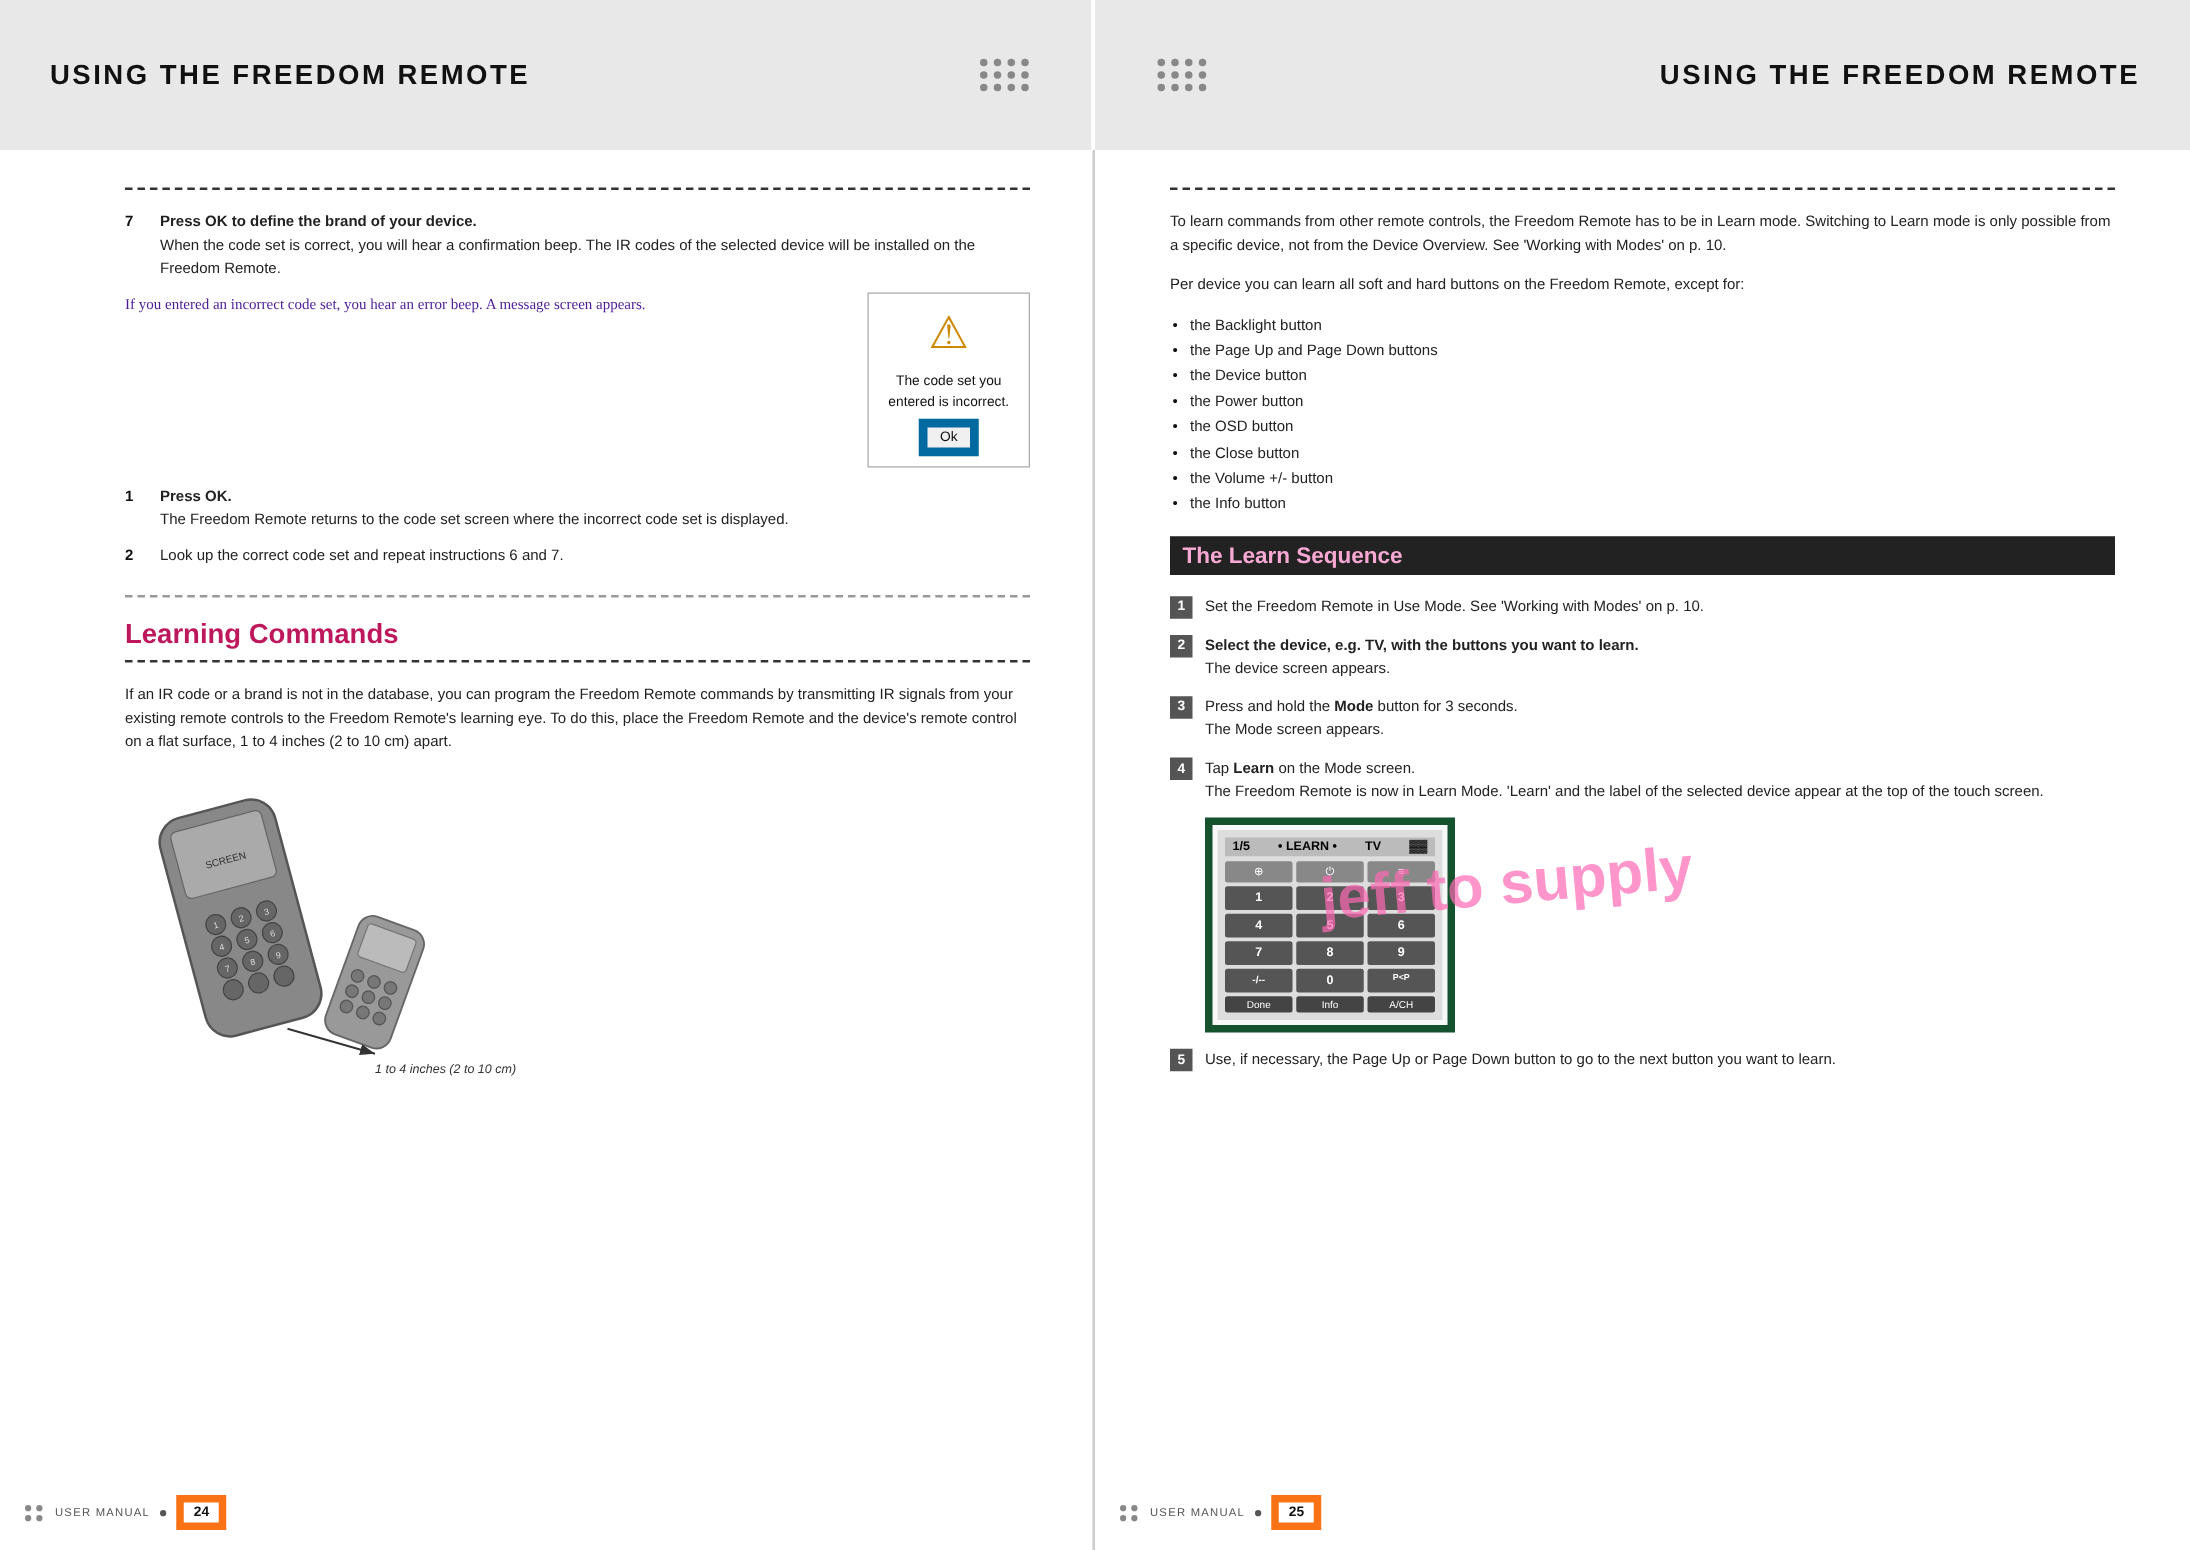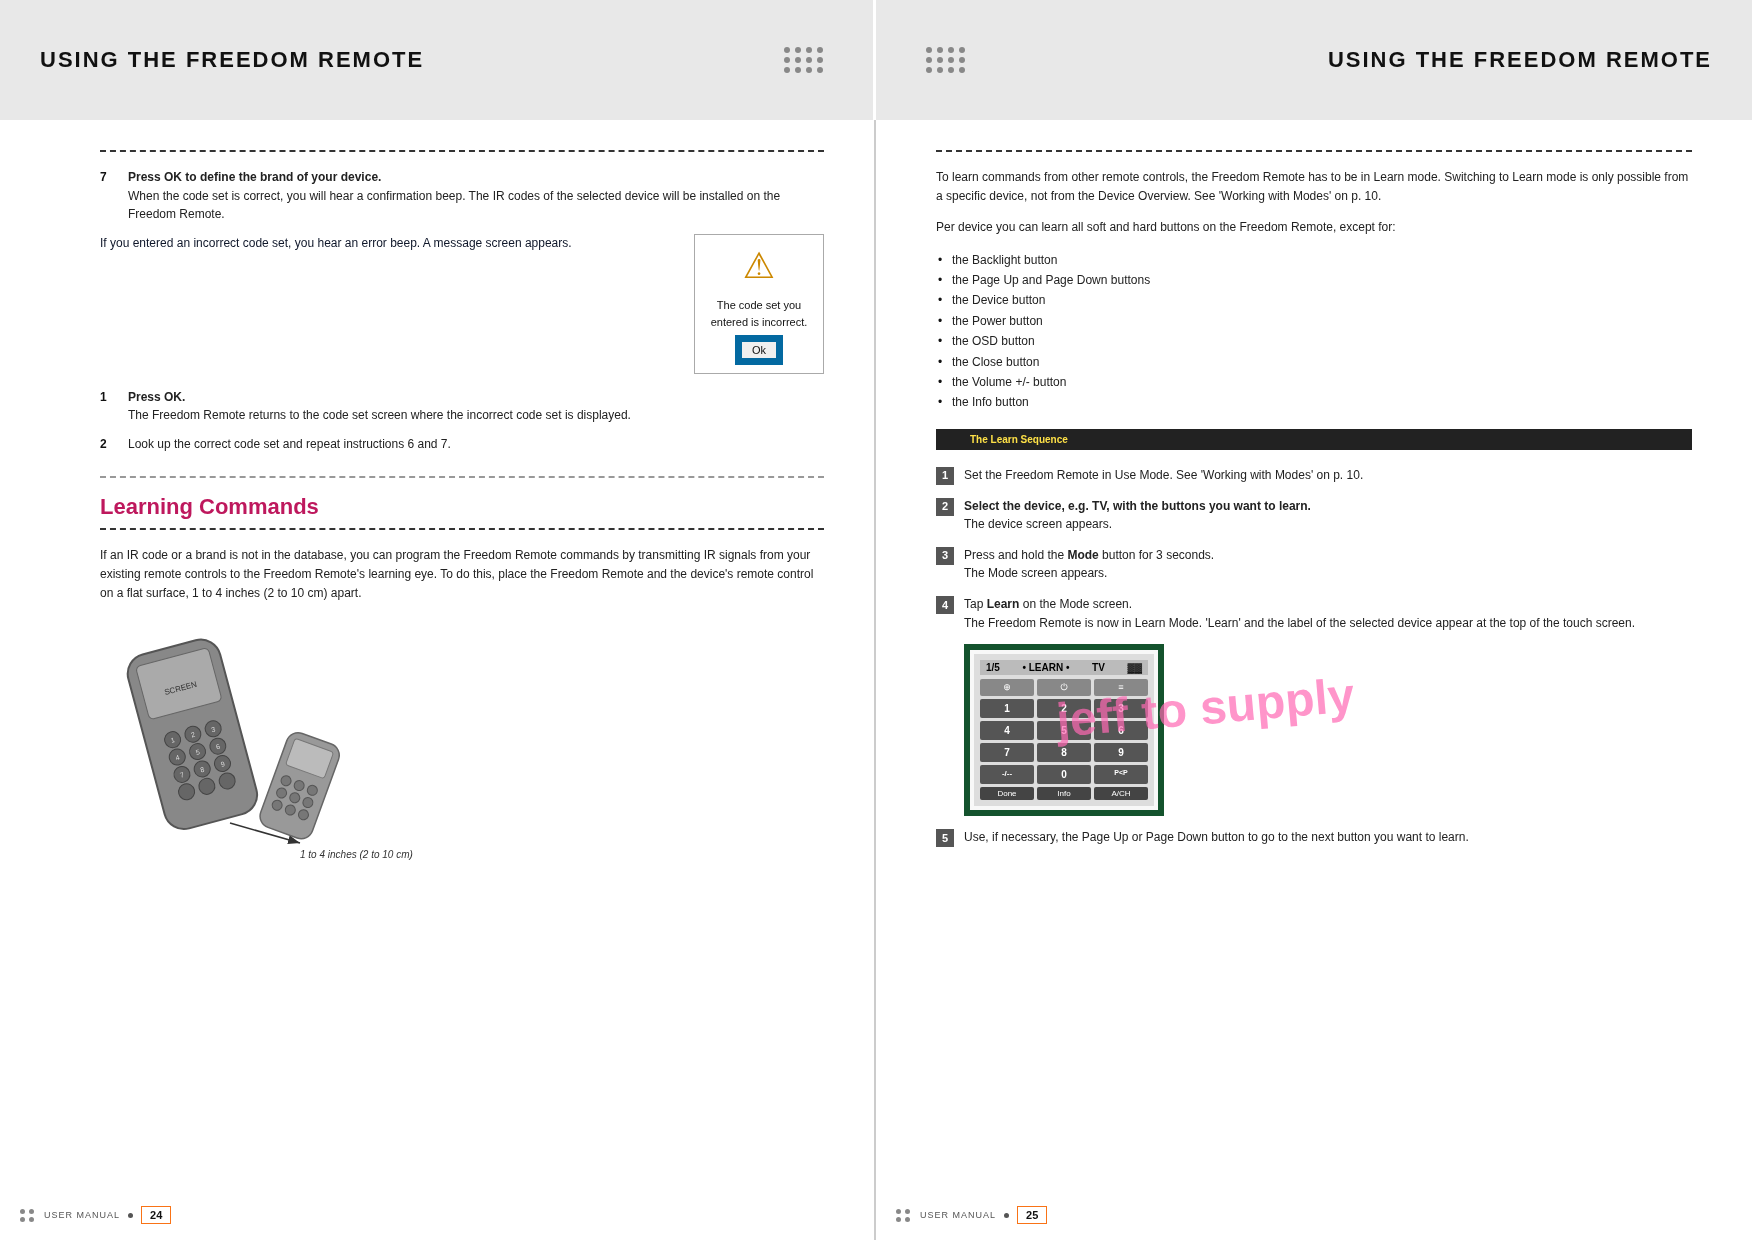--- a/index.html
+++ b/index.html
@@ -125,22 +125,23 @@
     
     .error-box-area {
       display: flex;
       align-items: flex-start;
       margin-bottom: 14px;
     }
     .error-text-part {
       flex: 1;
       font-size: 12px;
       line-height: 1.55;
-      color: #0f172a;
+      color: #4c1d95;
       padding-right: 20px;
+      font-family: Liberation Serif, serif;
     }
     .error-image-box {
       width: 130px;
       min-height: 140px;
       border: 1px solid #aaa;
       display: flex;
       flex-direction: column;
       align-items: center;
       justify-content: space-between;
       padding: 10px 8px 8px 8px;
@@ -223,21 +224,21 @@
     .footer-text {
       font-size: 9px;
       color: #555;
       letter-spacing: 1px;
       margin-left: 10px;
     }
     .footer-page {
       font-size: 11px;
       font-weight: bold;
       color: #111;
-      border: 1px solid #f97316;
+      border: 6px solid #f97316;
       padding: 2px 8px;
       text-align: right;
     }
     .footer-separator {
       width: 5px;
       height: 5px;
       background: #555;
       border-radius: 50%;
       margin: 0 8px;
     }
@@ -271,24 +272,23 @@
 
     .learn-section-header {
       display: flex;
       align-items: center;
       background: #222;
       color: #fff;
       padding: 5px 10px;
       margin-bottom: 16px;
     }
     .learn-section-title {
-      font-size: 10px;
-      font-weight: bold;
-      color: #fde047;
-      margin-left: 24px;
+      font-size: 18px;
+      font-weight: bold;
+      color: #f9a8d4;
     }
 
     .right-step {
       display: flex;
       margin-bottom: 12px;
       line-height: 1.55;
     }
     .right-step-num {
       background: #555;
       color: #fff;

